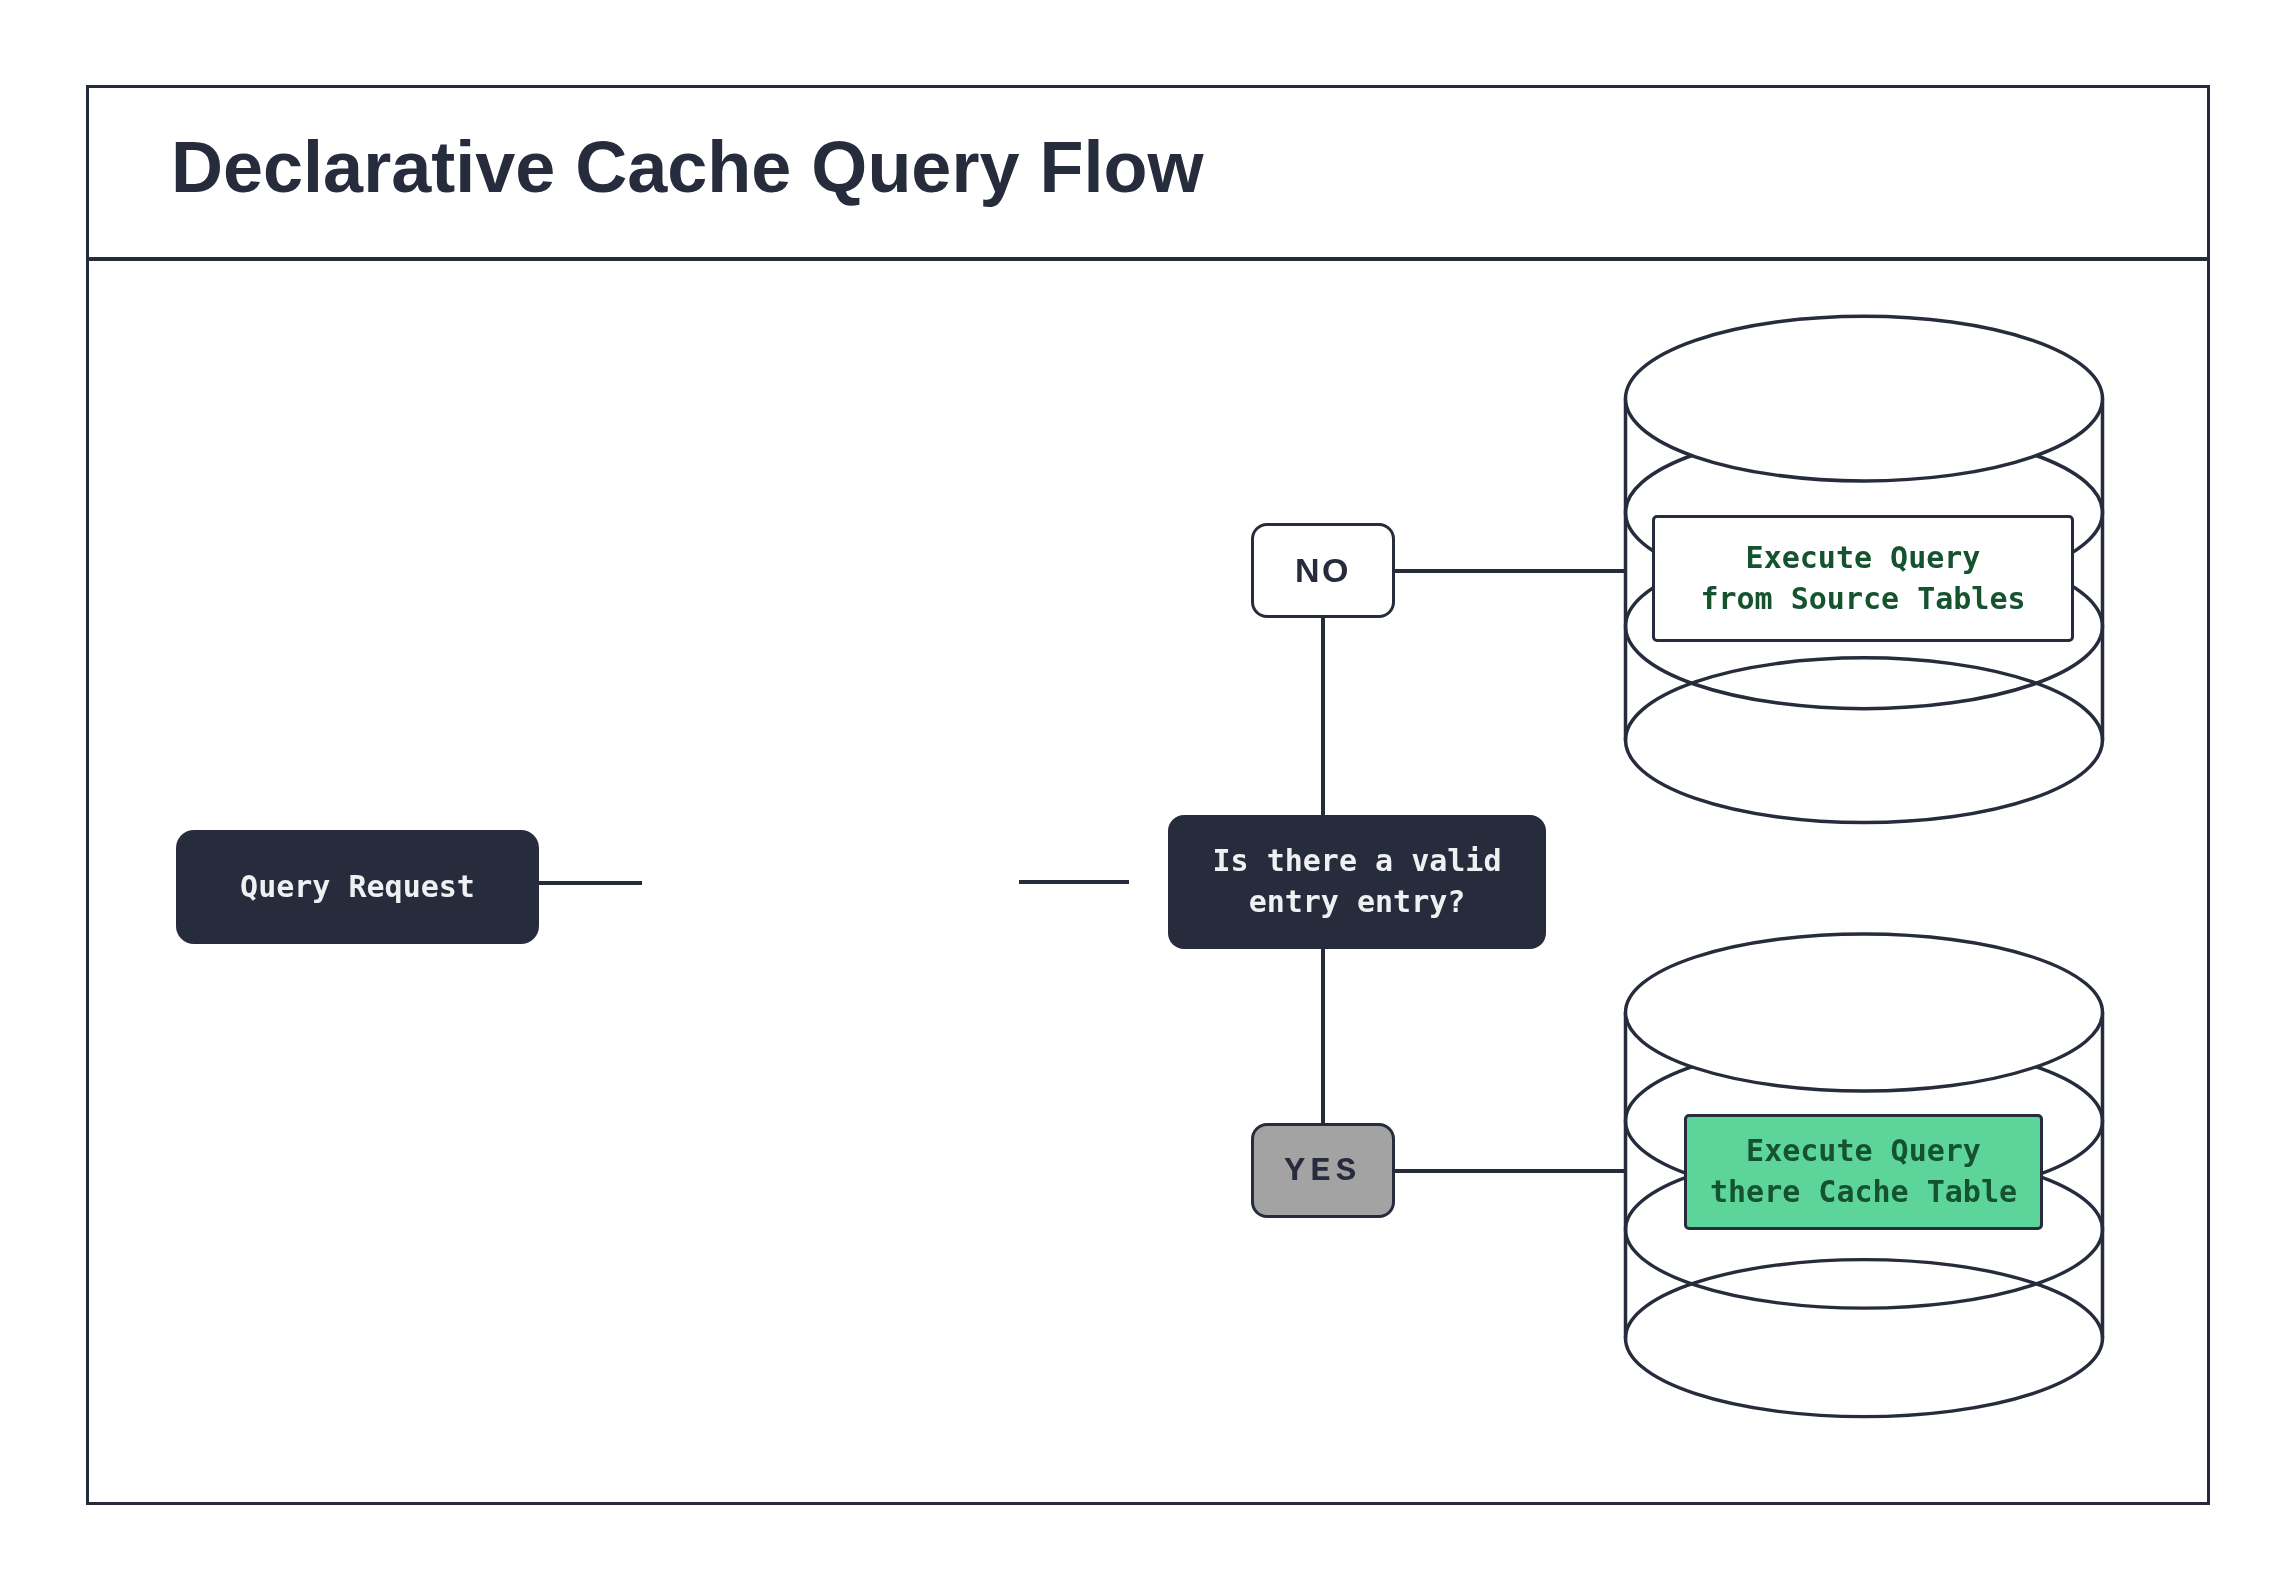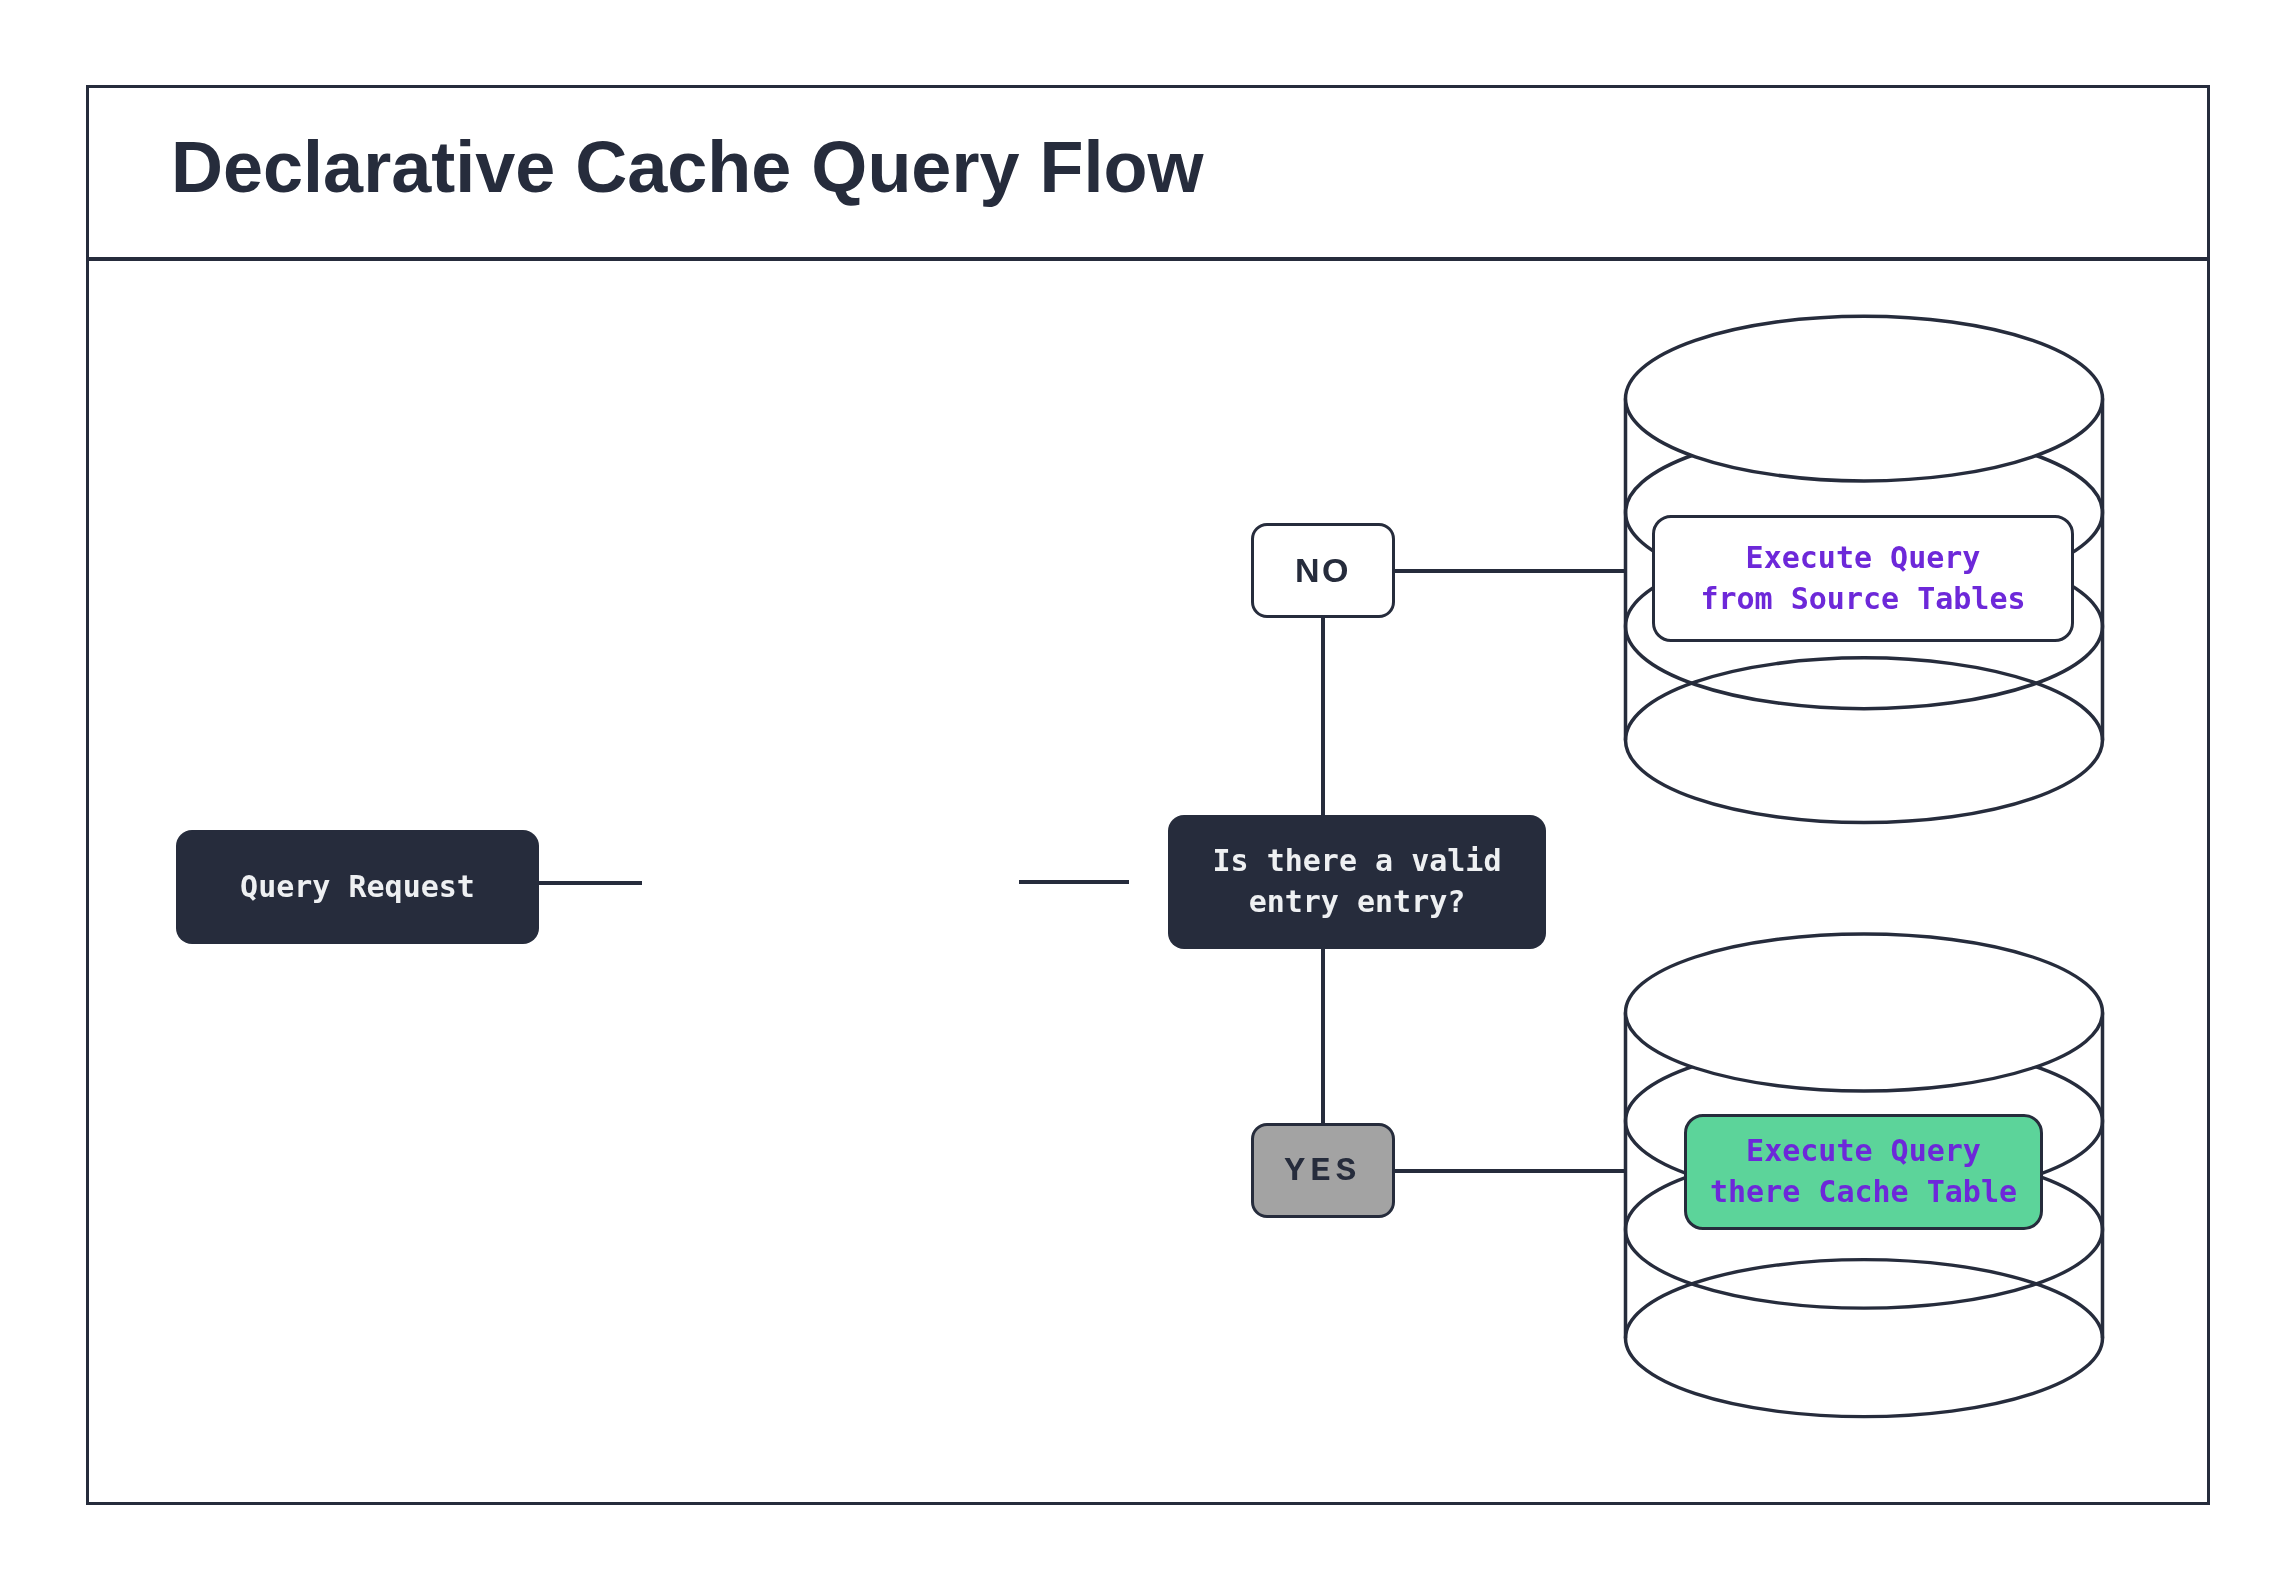--- a/index.html
+++ b/index.html
@@ -28,44 +28,44 @@
   .node-green{background:#5cd49a;color:#262c3c;border:3.5px solid #262c3c;}
   .branch{
     position:absolute;box-sizing:border-box;border-radius:16px;border:3.5px solid #262c3c;
     display:flex;align-items:center;justify-content:center;
     font-family:"Liberation Sans", sans-serif;font-weight:bold;font-size:34px;color:#262c3c;
   }
   .branch-white{background:#ffffff;letter-spacing:2.6px;}
   .branch-green{background:#a3a3a3;letter-spacing:5.3px;font-family:Liberation Mono, monospace;}
   .cyl{position:absolute;}
   .cyl-label{
-    position:absolute;box-sizing:border-box;border:3.5px solid #262c3c;border-radius:19px;
+    position:absolute;box-sizing:border-box;border:3.5px solid #262c3c;border-radius:5px;
     display:flex;flex-direction:column;align-items:center;justify-content:center;
-    font-size:30px;font-weight:600;line-height:1.36;color:#6d28d9;text-align:center;white-space:nowrap;
+    font-size:30px;font-weight:600;line-height:1.36;color:#14532d;text-align:center;white-space:nowrap;
   }
   .cyl-label-white{background:#ffffff;}
   .cyl-label-green{background:#5cd49a;}
 </style>
 </head>
 <body>
 
 <div class="canvas">
 
   <div class="frame"></div>
   <div class="title-sep"></div>
   <div class="title">Declarative Cache Query Flow</div>
 
   <div class="edge" style="left:539px;top:881px;width:103px;height:3.5px;"></div>
   <div class="edge" style="left:1019px;top:880px;width:110px;height:3.5px;"></div>
   <div class="edge" style="left:1321px;top:617px;width:3.5px;height:200px;"></div>
   <div class="edge" style="left:1321px;top:948px;width:3.5px;height:177px;"></div>
   <div class="edge" style="left:1395px;top:569px;width:231px;height:3.5px;"></div>
   <div class="edge" style="left:1395px;top:1169px;width:230px;height:3.5px;"></div>
 
-  <div class="node node-dark" style="left:176px;top:830px;width:363px;height:114px;">
+  <div class="node node-dark" style="left:176px;top:830px;width:363px;height:114px;border-radius:18px;">
     <span>Query Request</span>
   </div>
 
 
   <div class="node node-dark" style="left:1134px;top:815px;width:378px;height:134px;margin-left:34px;">
     <span>Is there a valid</span>
     <span>entry entry?</span>
   </div>
 
   <div class="branch branch-white" style="left:1251px;top:523px;width:144px;height:95px;">

